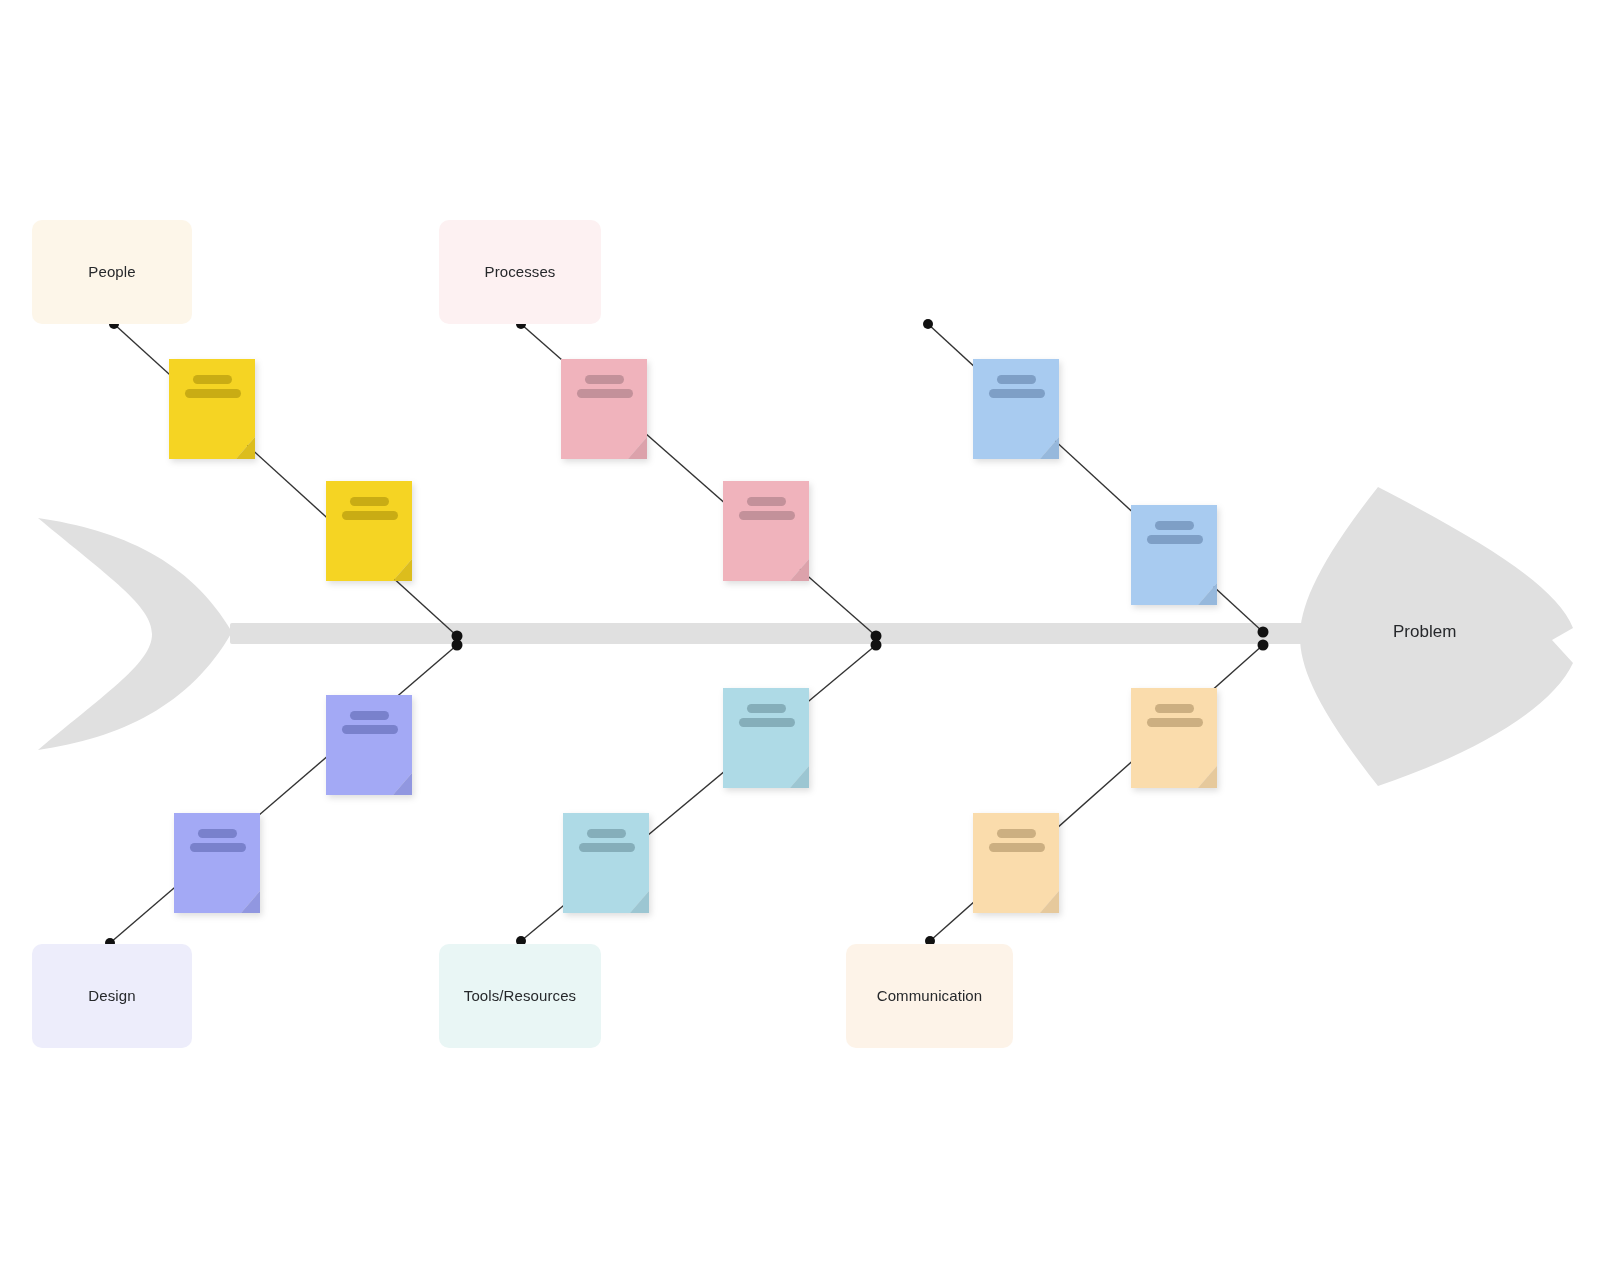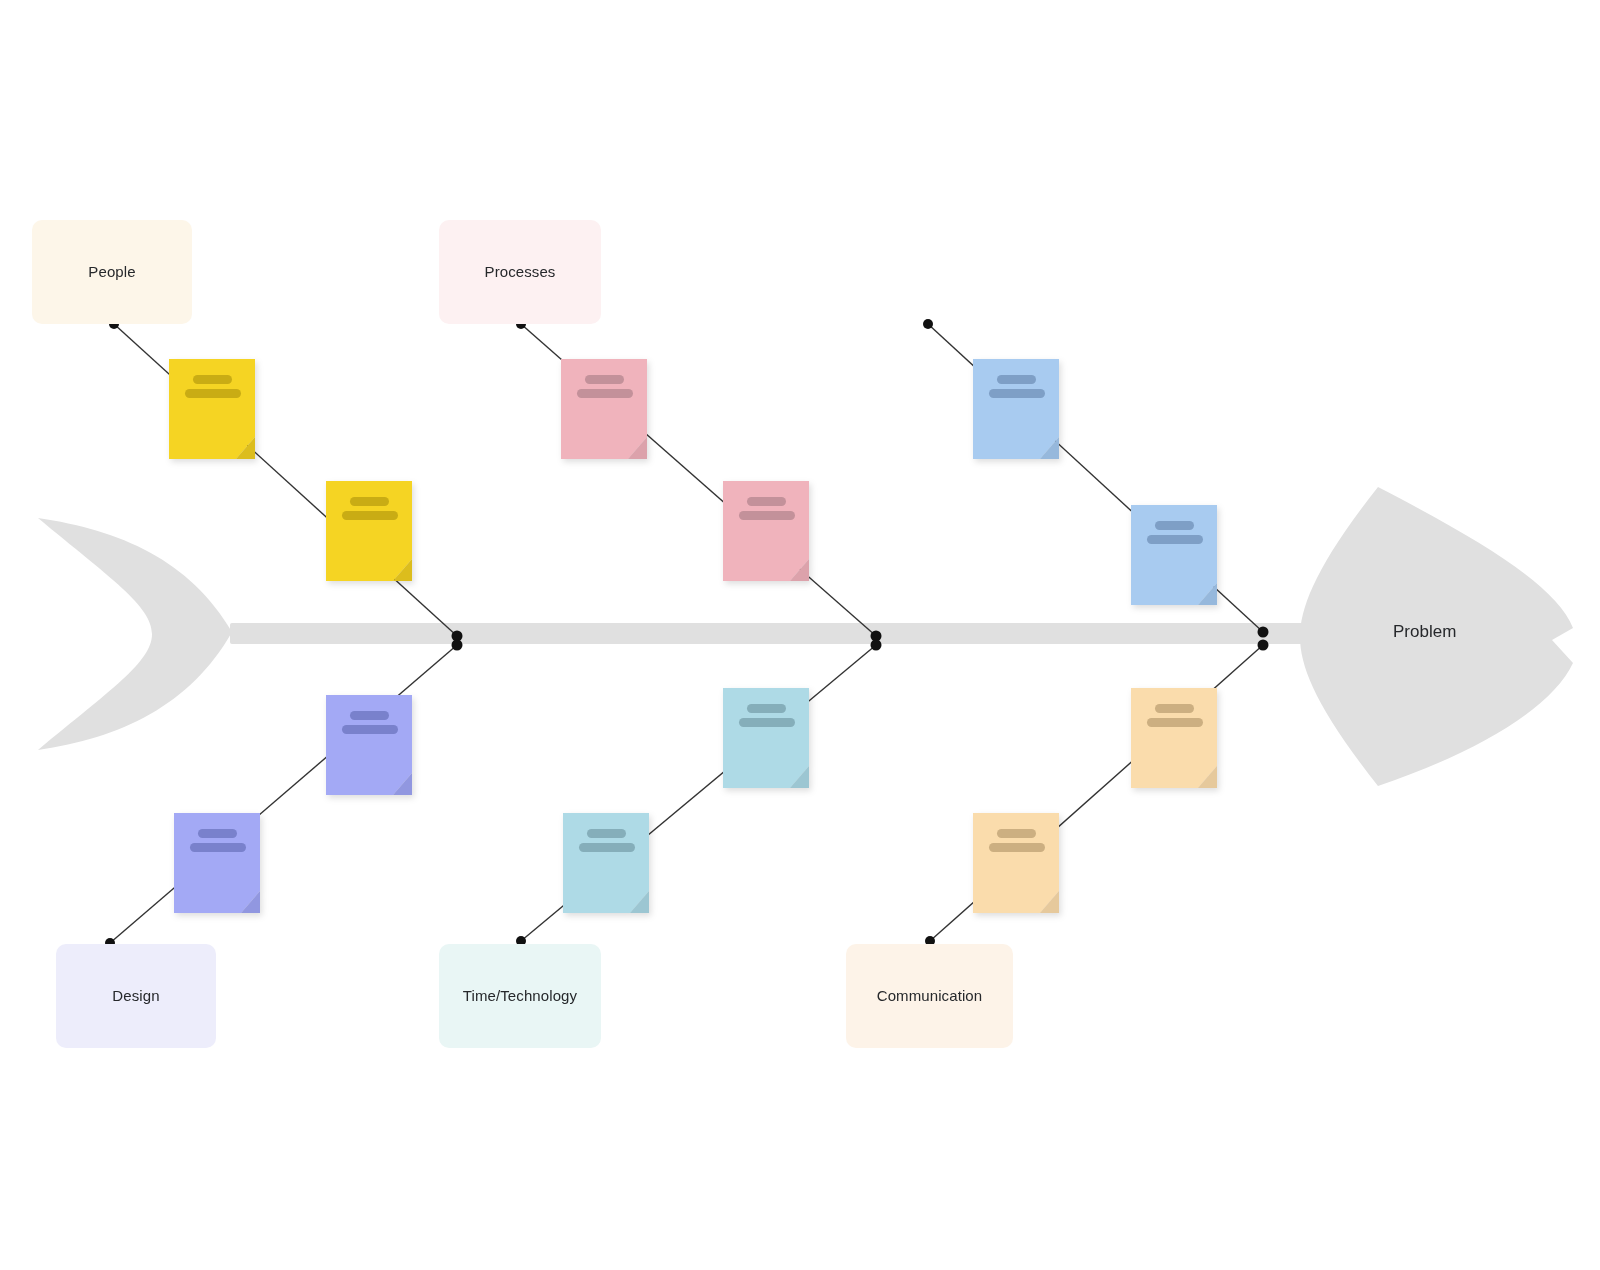--- a/index.html
+++ b/index.html
@@ -146,26 +146,26 @@
 
   <div class="cat-box" style="left:32px; top:220px; width:160px; height:104px; background:#fdf6e9;">
     <span class="cat-label">People</span>
   </div>
 
   <div class="cat-box" style="left:439px; top:220px; width:162px; height:104px; background:#fdf1f2;">
     <span class="cat-label">Processes</span>
   </div>
 
 
-  <div class="cat-box" style="left:32px; top:944px; width:160px; height:104px; background:#ededfb;margin-left:24px;">
+  <div class="cat-box" style="left:32px; top:944px; width:160px; height:104px; background:#ededfb;">
     <span class="cat-label">Design</span>
   </div>
 
   <div class="cat-box" style="left:439px; top:944px; width:162px; height:104px; background:#e9f6f5;">
-    <span class="cat-label">Time/Technology</span>
+    <span class="cat-label">Tools/Resources</span>
   </div>
 
   <div class="cat-box" style="left:846px; top:944px; width:167px; height:104px; background:#fdf3e8;">
     <span class="cat-label">Communication</span>
   </div>
 
   <div class="sticky" style="left:169px; top:359px;">
     <div class="sticky-body" style="background:#f5d423;"></div>
     <div class="sticky-fold" style="background:#dcbd1d;"></div>
     <div class="bar bar-1" style="background:#c9ac14;"></div>

